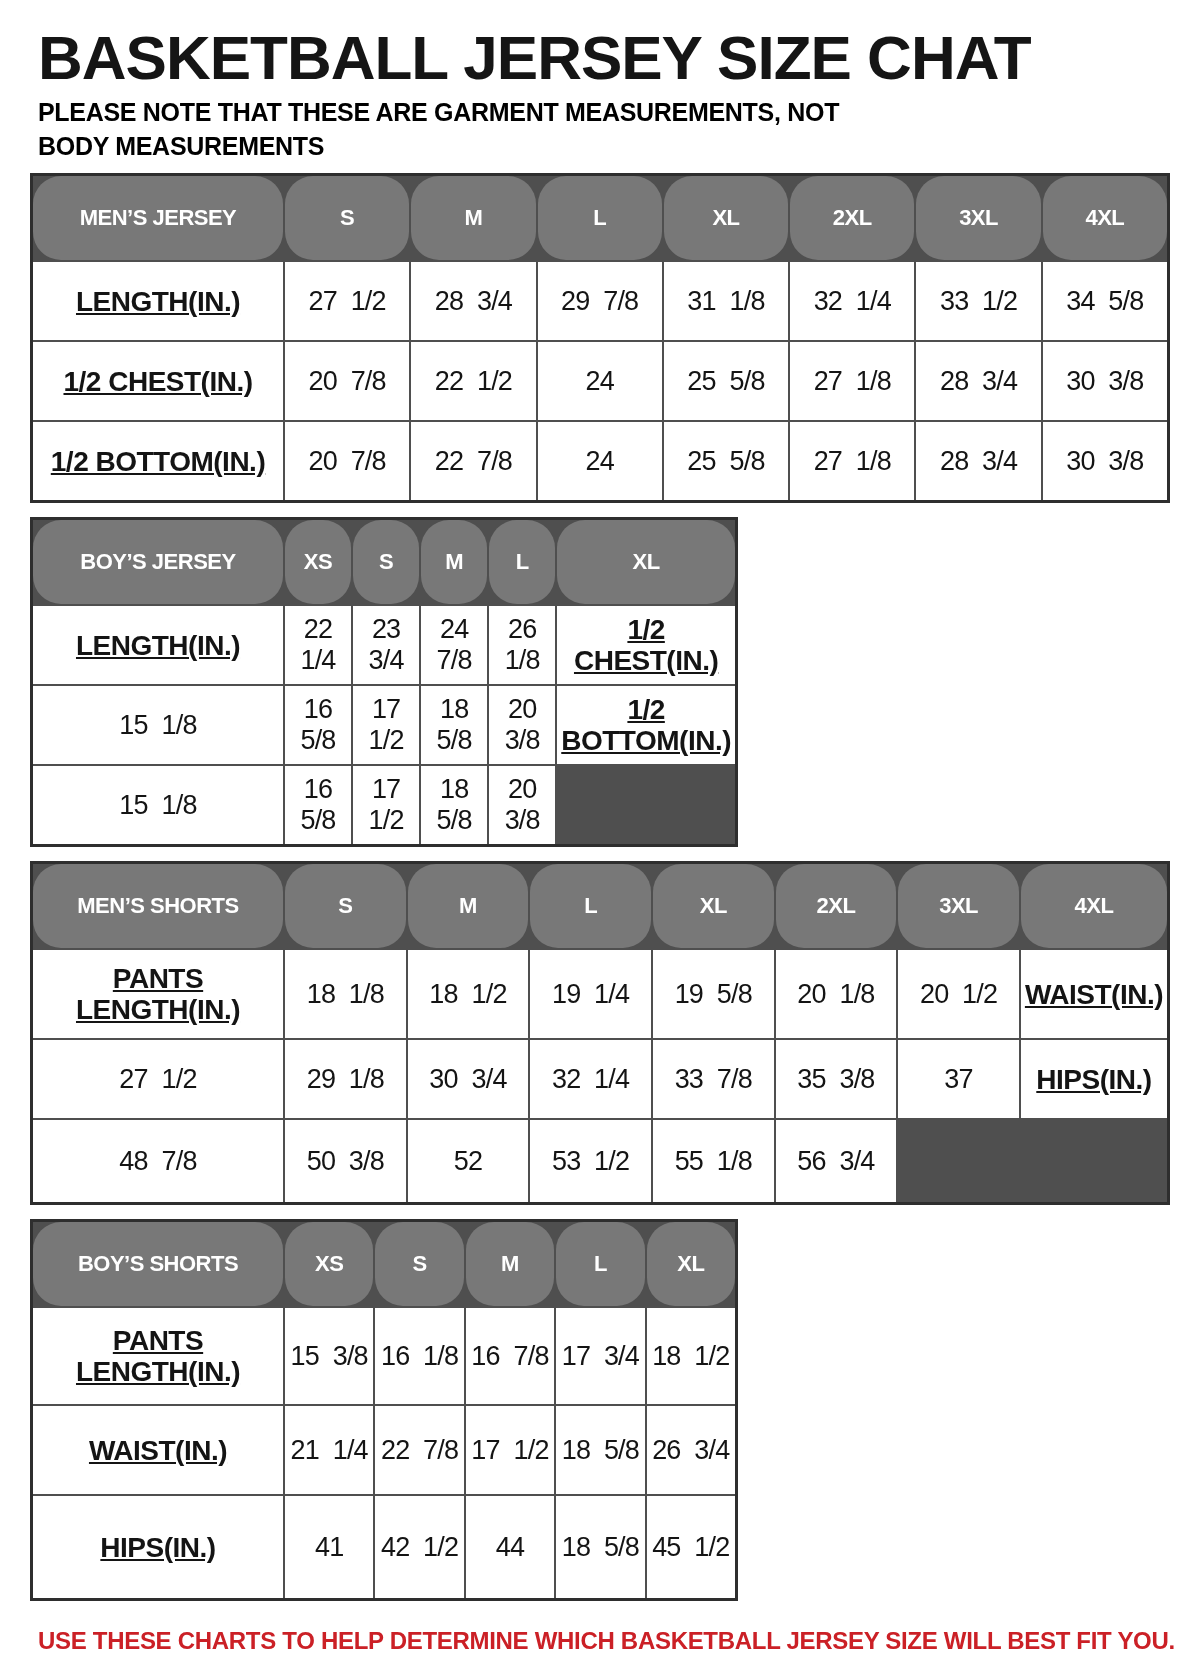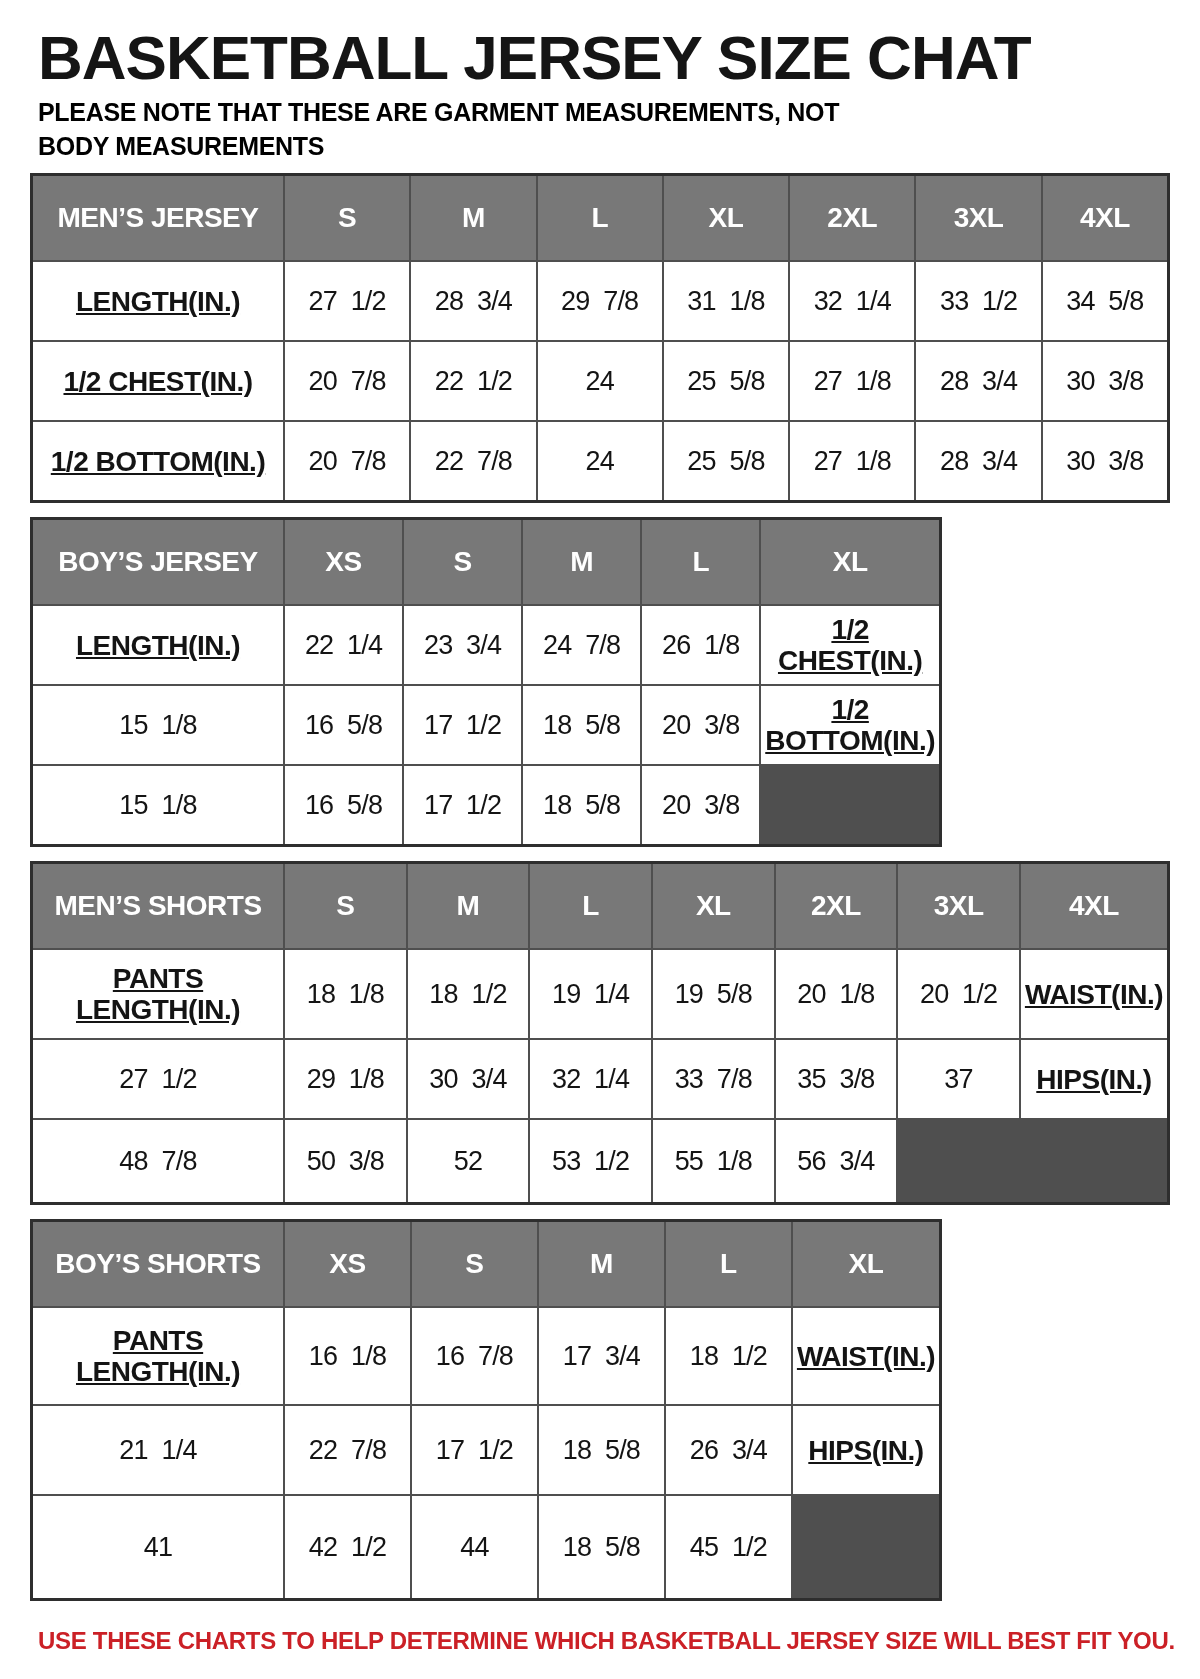--- a/index.html
+++ b/index.html
@@ -40,35 +40,36 @@
   }
   .size-table{
     display:grid;
     gap:2px;
     background:#4f4f4f;        
     border:3px solid #2e2e2e;
     margin:0 0 14px 0;
     box-sizing:border-box;
   }
   .size-table.wide{width:1140px;}
-  .size-table.narrow{width:912px;}
+  .size-table.narrow{width:708px;}
   .cell{
     display:flex;
     align-items:center;
     justify-content:center;
     text-align:center;
     background:#ffffff;
     color:#141414;
   }
   .cell.header{
     background:#787878;
     color:#ffffff;
     font-weight:bold;
-    font-size:28px;
+    font-size:22px;
     letter-spacing:-0.5px;
+    border-radius:28px;
   }
   .cell.rowlabel{
     font-weight:bold;
     font-size:28px;
     letter-spacing:-0.5px;
     line-height:1.12;
     padding:0 4px;
     box-sizing:border-box;
     text-decoration:underline;
   }
@@ -178,20 +179,21 @@
         <div class="cell value">56 3/4</div>
       </div>
       <div class="size-table narrow" style="grid-template-columns: 250px repeat(5, 1fr); grid-template-rows: 84px 96px 88px 102px;">
         <div class="cell header">BOY’S SHORTS</div>
         <div class="cell header">XS</div>
         <div class="cell header">S</div>
         <div class="cell header">M</div>
         <div class="cell header">L</div>
         <div class="cell header">XL</div>
         <div class="cell rowlabel">PANTS LENGTH(IN.)</div>
+        <div class="cell value">15 3/8</div>
         <div class="cell value">16 1/8</div>
         <div class="cell value">16 7/8</div>
         <div class="cell value">17 3/4</div>
         <div class="cell value">18 1/2</div>
         <div class="cell rowlabel">WAIST(IN.)</div>
         <div class="cell value">21 1/4</div>
         <div class="cell value">22 7/8</div>
         <div class="cell value">17 1/2</div>
         <div class="cell value">18 5/8</div>
         <div class="cell value">26 3/4</div>

